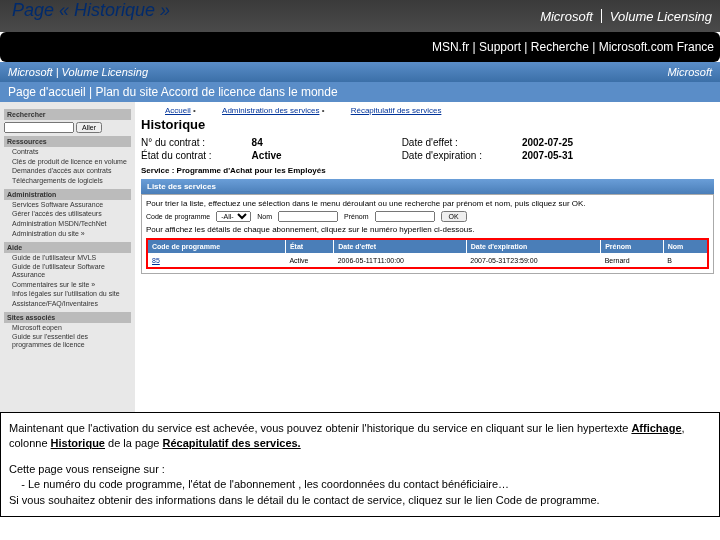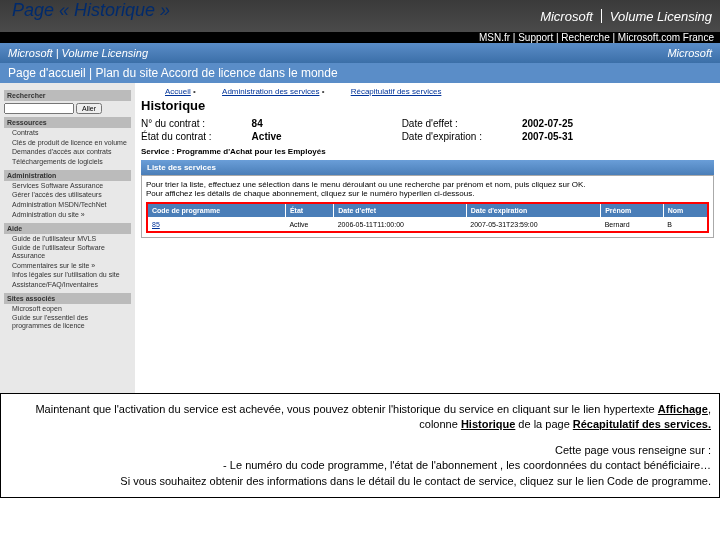--- a/index.html
+++ b/index.html
@@ -1,21 +1,21 @@
 <!DOCTYPE html>
 <html><head>
 <meta charset="utf-8">
 <style>
   * { margin: 0; padding: 0; box-sizing: border-box; }
   body { font-family: Arial, sans-serif; width: 720px; height: 540px; background: #fff; overflow: hidden; }
   .topbar { background: linear-gradient(#3a3a3a, #4a4a4a); height: 32px; display: flex; justify-content: space-between; padding: 0 8px; }
   .page-title { font-size: 18px; color: #002a6c; font-style: italic; padding-left: 4px; }
   .ms-vl { color: #fff; font-size: 13px; font-style: italic; display: flex; align-items: center; gap: 4px; }
   .ms-vl .sep { border-left: 1px solid #fff; height: 14px; margin: 0 4px; }
-  .blacknav { background: #000; color: #fff; font-size: 10px; text-align: right; padding: 0 6px; }
+  .blacknav { background: #000; color: #fff; font-size: 12px; text-align: right; padding: 8px 6px; border-radius: 6px; }
   .header2 { background: linear-gradient(#5a8dc8, #3b6fa8); height: 20px; display: flex; align-items: center; justify-content: space-between; padding: 0 8px; color: #fff; font-size: 11px; font-style: italic; }
   .subnav { background: #5a8dc8; color: #fff; font-size: 12px; padding: 3px 8px; }
   .main { display: flex; height: 310px; }
   .sidebar { width: 135px; background: #e8e8e8; padding: 4px; font-size: 7px; overflow: hidden; }
   .side-hdr { background: #bbb; color: #333; font-weight: bold; padding: 2px 3px; margin-top: 3px; font-size: 7px; }
   .side-item { padding: 1px 3px 1px 8px; color: #333; font-size: 7px; line-height: 1.1; }
   .search-box { display: flex; gap: 2px; margin: 2px 0; }
   .search-box input { width: 70px; font-size: 7px; }
   .search-box button { font-size: 7px; padding: 0 4px; }
   .content { flex: 1; background: #fff; padding: 4px 6px; font-size: 8px; }
@@ -28,21 +28,21 @@
   .val { font-weight: bold; }
   .panel-hdr { background: linear-gradient(#6a9ed8,#4a7eb8); color: #fff; font-weight: bold; font-size: 8px; padding: 3px 6px; }
   .panel-body { border: 1px solid #aaa; padding: 4px; font-size: 8px; }
   .filter-row { display: flex; gap: 6px; align-items: center; margin: 3px 0; font-size: 7px; }
   .filter-row select, .filter-row input { font-size: 7px; }
   .filter-row button { font-size: 7px; padding: 0 6px; }
   .tbl { width: 100%; border-collapse: collapse; margin-top: 4px; font-size: 7px; }
   .tbl th { background: #4a7eb8; color: #fff; text-align: left; padding: 3px 4px; font-size: 7px; border: 1px solid #fff; }
   .tbl td { padding: 3px 4px; border-bottom: 1px solid #ddd; font-size: 7px; }
   .redbox { border: 2px solid red; }
-  .explain { border: 1px solid #000; padding: 8px; font-size: 11px; line-height: 1.4; margin-top: 0; text-align: right; }
+  .explain { border: 1px solid #000; padding: 8px; font-size: 11px; line-height: 1.4; margin-top: 0; }
   .explain .spacer { height: 10px; }
   .explain u { text-decoration: underline; }
   .explain strong { font-weight: bold; }
 </style>
 </head>
 <body>
 
 <div class="topbar">
   <div class="page-title">Page « Historique »</div>
   <div class="ms-vl">
@@ -116,20 +116,29 @@
       <div class="info-col">
         <div><span class="val">2002-07-25</span></div>
         <div><span class="val">2007-05-31</span></div>
       </div>
     </div>
     <div style="font-weight:bold;font-size:8px;margin-bottom:4px;">Service :  Programme d'Achat pour les Employés</div>
 
     <div class="panel-hdr">Liste des services</div>
     <div class="panel-body">
       <div>Pour trier la liste, effectuez une sélection dans le menu déroulant ou une recherche par prénom et nom, puis cliquez sur OK.</div>
+      <div class="filter-row">
+        <span>Code de programme</span>
+        <select><option>-All-</option></select>
+        <span>Nom</span>
+        <input type="text" style="width: 60px;">
+        <span>Prénom</span>
+        <input type="text" style="width: 60px;">
+        <button>OK</button>
+      </div>
       <div>Pour affichez les détails de chaque abonnement, cliquez sur le numéro hyperlien ci-dessous.</div>
       <table class="tbl redbox">
         <thead>
             <tr id="thead-row">
               <th>Code de programme</th>
               <th>État</th>
               <th>Date d'effet</th>
               <th>Date d'expiration</th>
               <th>Prénom</th>
               <th>Nom</th>

